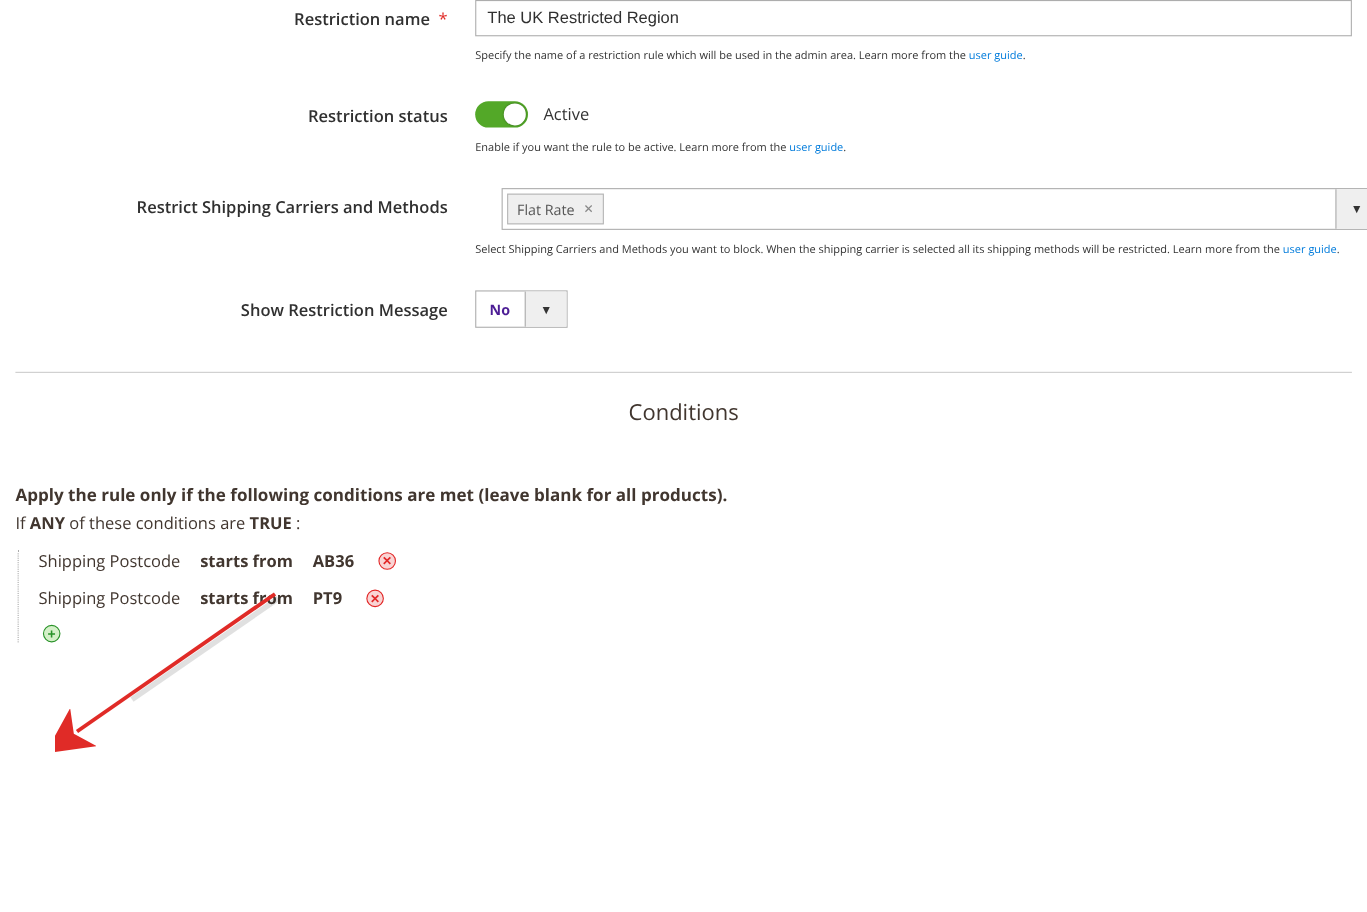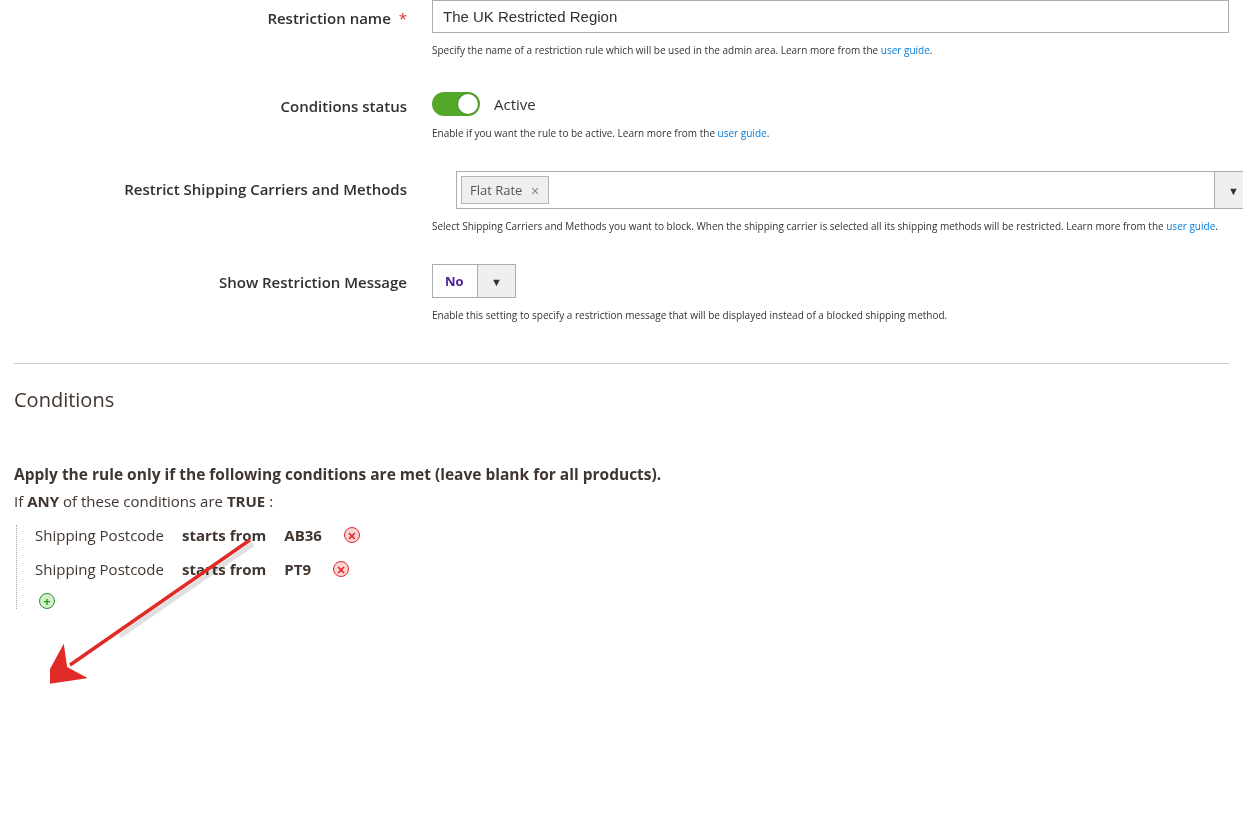--- a/index.html
+++ b/index.html
@@ -146,20 +146,21 @@
   .divider {
     border: none;
     border-top: 1px solid #ccc;
     margin: 40px 0 22px 0;
   }
   .section-title {
     font-size: 20px;
     font-weight: 400;
     color: #41362f;
     margin: 0 0 50px 0;
+    text-align: center;
   }
   .cond-heading {
     font-weight: 700;
     font-size: 15.5px;
     color: #41362f;
     margin-bottom: 6px;
   }
   .cond-line {
     font-size: 15px;
     color: #41362f;
@@ -226,21 +227,21 @@
   </div>
   <div class="control-col">
     <input type="text" class="text-input" value="The UK Restricted Region" style="">
     <div class="hint">
       <span>Specify the name of a restriction rule which will be used in the admin area. Learn more from the </span><a href="#">user guide</a><span>.</span>
     </div>
   </div>
 </div>
 
 <div class="form-row">
-  <div class="label-col">Conditions status</div>
+  <div class="label-col">Restriction status</div>
   <div class="control-col">
     <div class="toggle-wrap">
       <div class="toggle">
         <div class="knob"></div>
       </div>
       <span class="toggle-label">Active</span>
     </div>
     <div class="hint">
       <span>Enable if you want the rule to be active. Learn more from the </span><a href="#">user guide</a><span>.</span>
     </div>
@@ -265,21 +266,20 @@
   </div>
 </div>
 
 <div class="form-row">
   <div class="label-col">Show Restriction Message</div>
   <div class="control-col">
     <div class="small-select">
       <div class="val">No</div>
       <div class="arrow">▼</div>
     </div>
-    <div class="hint">Enable this setting to specify a restriction message that will be displayed instead of a blocked shipping method.</div>
   </div>
 </div>
 
 <hr class="divider">
 
 <h2 class="section-title">Conditions</h2>
 
 <div class="cond-heading">Apply the rule only if the following conditions are met (leave blank for all products).</div>
 <div class="cond-line">
   <span>If </span><span class="bold">ANY</span><span>  of these conditions are </span><span class="bold">TRUE</span><span> :</span>

